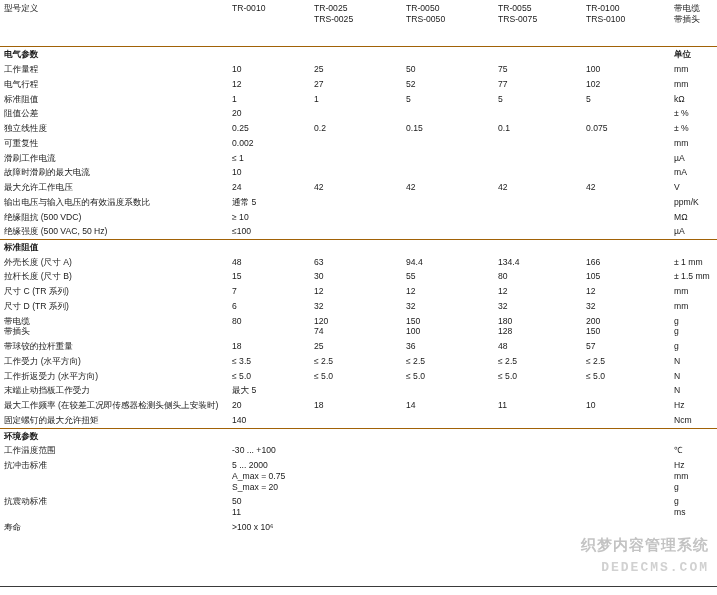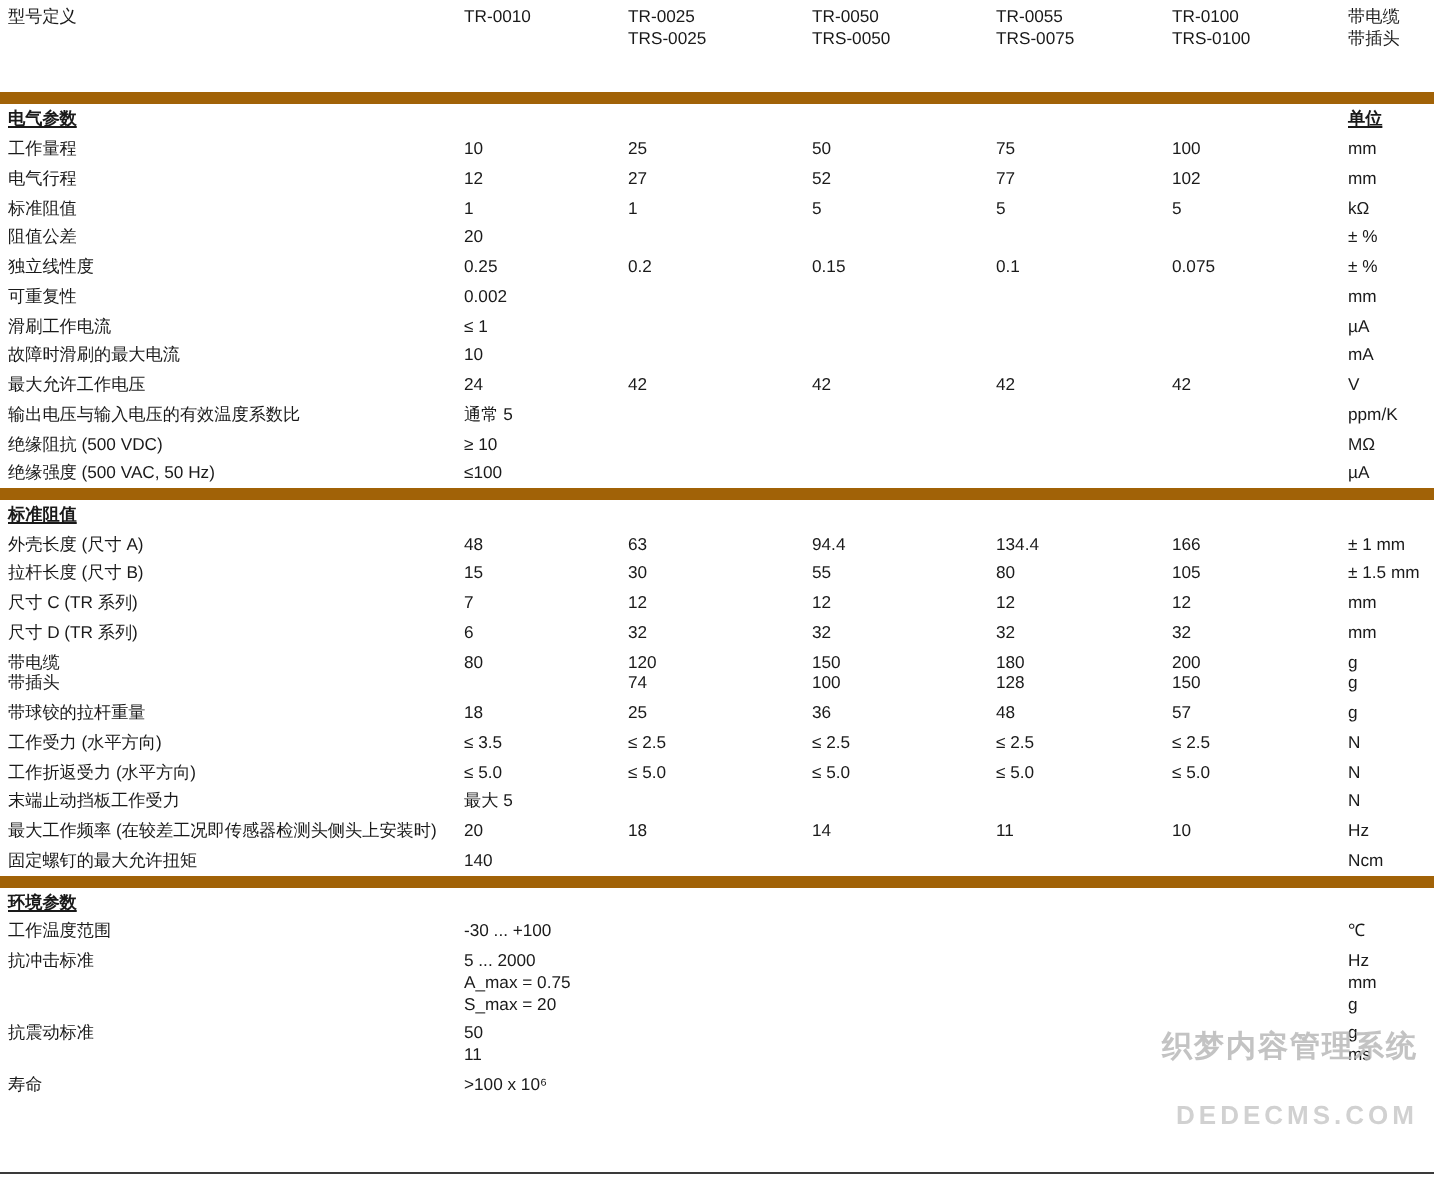--- a/index.html
+++ b/index.html
@@ -28,55 +28,56 @@
     border: 0;
   }
   .col-label { width: 228px; }
   .col-v1 { width: 82px; }
   .col-v2 { width: 92px; }
   .col-v3 { width: 92px; }
   .col-v4 { width: 88px; }
   .col-v5 { width: 88px; }
   .col-unit { width: 47px; }
 
-  tr.rule-top td { border-top: 6px solid #a16207; text-decoration: underline; }
+  tr.rule-top td { border-top: 1px solid #a16207; }
   tr.hdr td {
     padding-top: 3px;
     padding-bottom: 22px;
     font-size: 8.6px;
   }
   .section td {
     font-weight: bold;
     padding-top: 5px;
     padding-bottom: 3px;
   }
   .multi { white-space: pre-line; }
   .unit { }
 
   
   .watermark {
     position: absolute;
     right: 8px;
-    bottom: 30px;
+    bottom: 20px;
     text-align: right;
     pointer-events: none;
+    font-family: Liberation Mono, monospace;
   }
   .wm-main {
     font-size: 15px;
     color: #b9b9b9;
     letter-spacing: 1px;
     font-weight: bold;
     opacity: 0.85;
   }
   .wm-sub {
     font-size: 13px;
     color: #c9c9c9;
     letter-spacing: 2px;
     font-weight: bold;
-    margin-top: 17px;
+    margin-top: 5px;
     opacity: 0.85;
   }
   .bottom-rule {
     position: absolute;
     left: 0; right: 0; bottom: 8px;
     border-top: 1px solid #3a3a3a;
     height: 0;
   }
 </style>
 </head>

